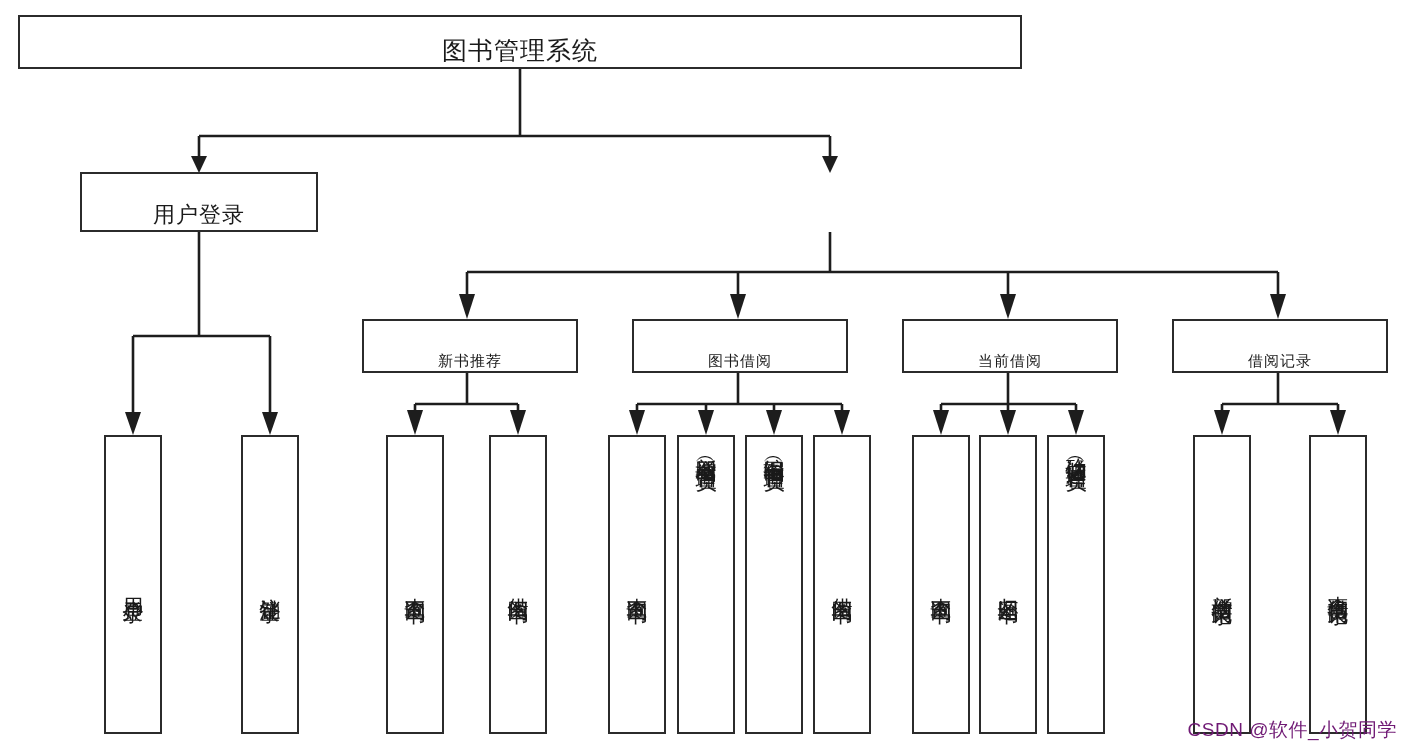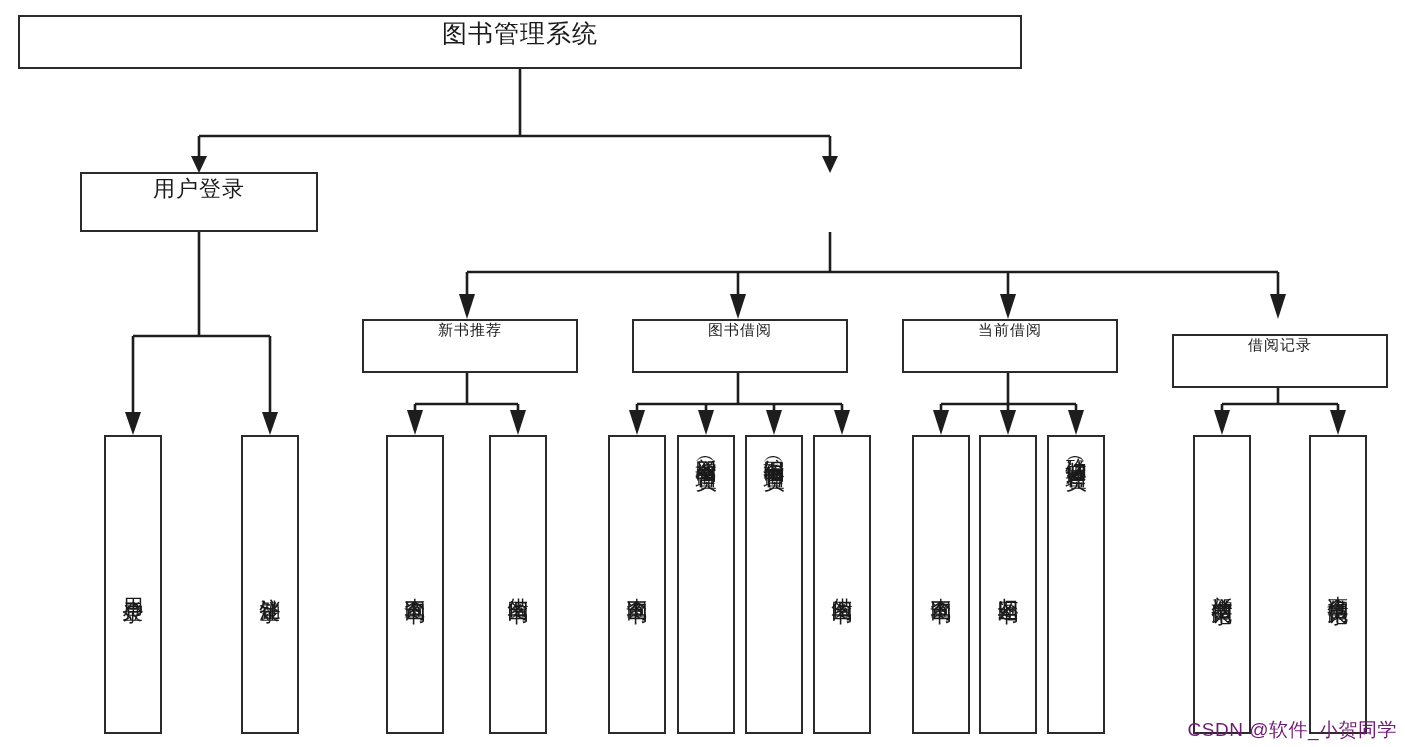--- a/index.html
+++ b/index.html
@@ -30,21 +30,21 @@
   }
   #wires polygon{ fill:#1d1d1d; }
 
   
   .node{
     position:absolute;
     box-sizing:border-box;
     background:#ffffff;
     border:2.4px solid #2b2b2b;
     display:flex;
-    align-items:flex-start;
+    align-items:flex-end;
     justify-content:center;
     color:#1a1a1a;
     z-index:3;
   }
   .node.root{
     font-size:25px;
     letter-spacing:1px;
   }
   .node.lvl2{
     font-size:22px;
@@ -179,21 +179,21 @@
   </div>
 
   <div class="node lvl3" style="left:632px;top:319px;width:216px;height:54px;">
     <span>图书借阅</span>
   </div>
 
   <div class="node lvl3" style="left:902px;top:319px;width:216px;height:54px;">
     <span>当前借阅</span>
   </div>
 
-  <div class="node lvl3" style="left:1172px;top:319px;width:216px;height:54px;margin-top:15px;">
+  <div class="node lvl3" style="left:1172px;top:319px;width:216px;height:54px;">
     <span>借阅记录</span>
   </div>
 
   <div class="node leaf center" style="left:104px;top:435px;width:58px;height:299px;">
     <div class="leafwrap">
         <span class="vtext">用户登录</span>
       </div>
   </div>
 
   <div class="node leaf center" style="left:241px;top:435px;width:58px;height:299px;">

